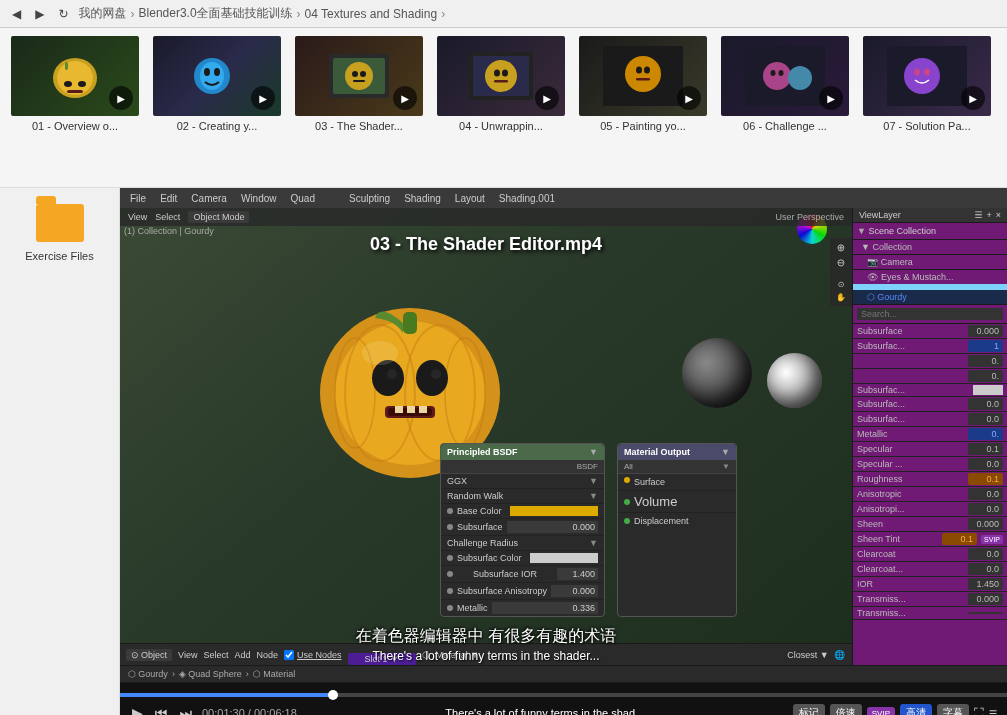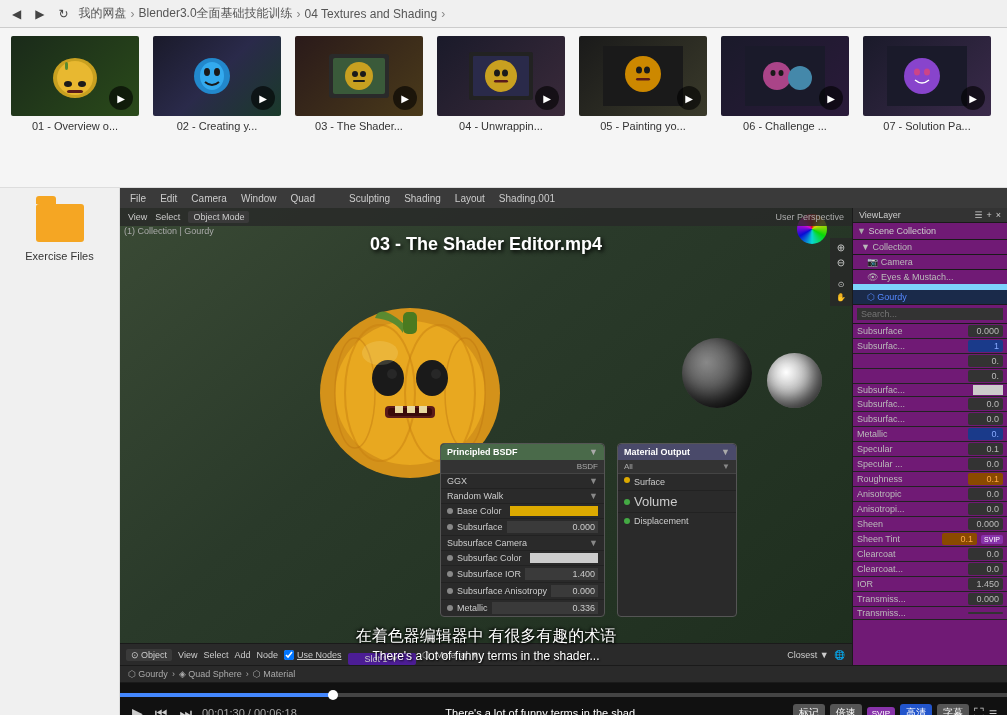--- a/index.html
+++ b/index.html
@@ -425,29 +425,29 @@
               <div style="width:6px;height:6px;border-radius:50%;background:#888;flex-shrink:0;"></div>
               <span>Base Color</span>
               <div style="flex:1;height:10px;background:#ddaa00;margin-left:4px;"></div>
             </div>
             <div style="padding:2px 6px;color:#ccc;font-size:9px;display:flex;align-items:center;gap:4px;border-bottom:1px solid #222;">
               <div style="width:6px;height:6px;border-radius:50%;background:#888;flex-shrink:0;"></div>
               <span>Subsurface</span>
               <span style="flex:1;text-align:right;background:#3a3a3a;padding:1px 3px;">0.000</span>
             </div>
             <div style="padding:2px 6px;color:#ccc;font-size:9px;display:flex;justify-content:space-between;align-items:center;border-bottom:1px solid #222;">
-                <span>Subsurface Camera</span>
+                <span>Challenge Radius</span>
                 <span style="color:#888;">▼</span>
               </div>
             <div style="padding:2px 6px;color:#ccc;font-size:9px;display:flex;align-items:center;gap:4px;border-bottom:1px solid #222;">
               <div style="width:6px;height:6px;border-radius:50%;background:#888;flex-shrink:0;"></div>
               <span>Subsurfac Color</span>
               <div style="flex:1;height:10px;background:#cccccc;margin-left:4px;"></div>
             </div>
-            <div style="padding:2px 6px;color:#ccc;font-size:9px;display:flex;align-items:center;gap:4px;border-bottom:1px solid #222;">
+            <div style="padding:2px 6px;color:#ccc;font-size:9px;display:flex;align-items:center;gap:20px;border-bottom:1px solid #222;">
               <div style="width:6px;height:6px;border-radius:50%;background:#888;flex-shrink:0;"></div>
               <span>Subsurface IOR</span>
               <span style="flex:1;text-align:right;background:#3a3a3a;padding:1px 3px;">1.400</span>
             </div>
             <div style="padding:2px 6px;color:#ccc;font-size:9px;display:flex;align-items:center;gap:4px;border-bottom:1px solid #222;">
               <div style="width:6px;height:6px;border-radius:50%;background:#888;flex-shrink:0;"></div>
               <span>Subsurface Anisotropy</span>
               <span style="flex:1;text-align:right;background:#3a3a3a;padding:1px 3px;">0.000</span>
             </div>
             <div style="padding:2px 6px;color:#ccc;font-size:9px;display:flex;align-items:center;gap:4px;">

